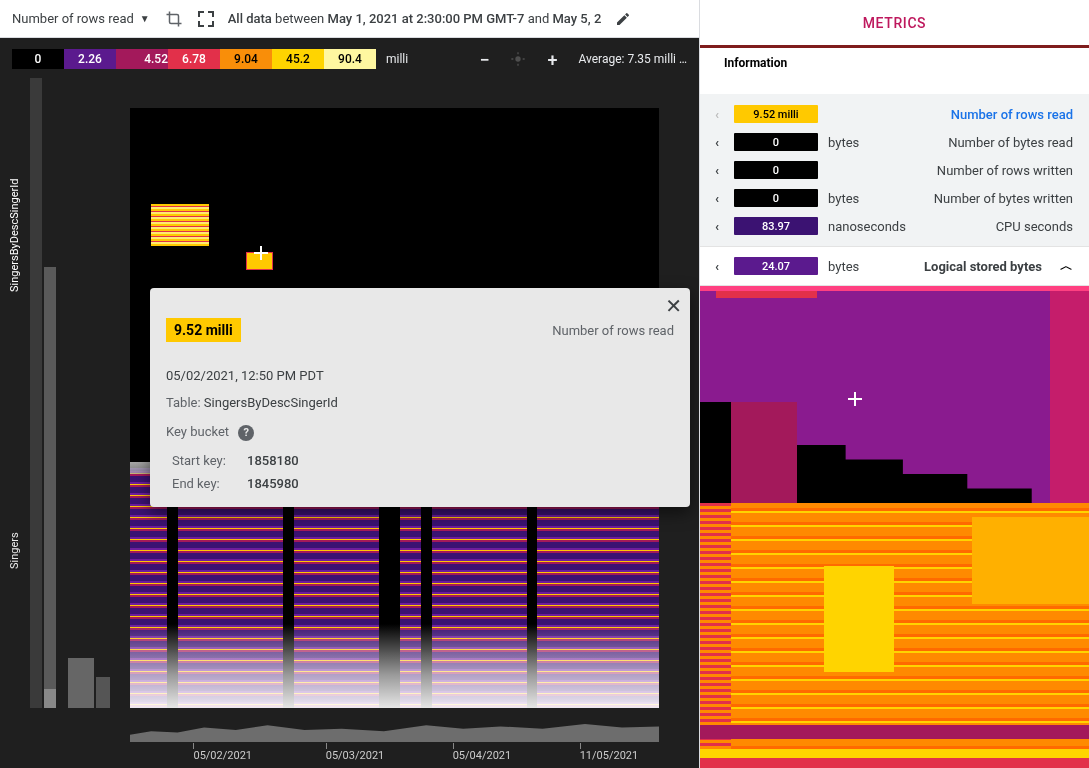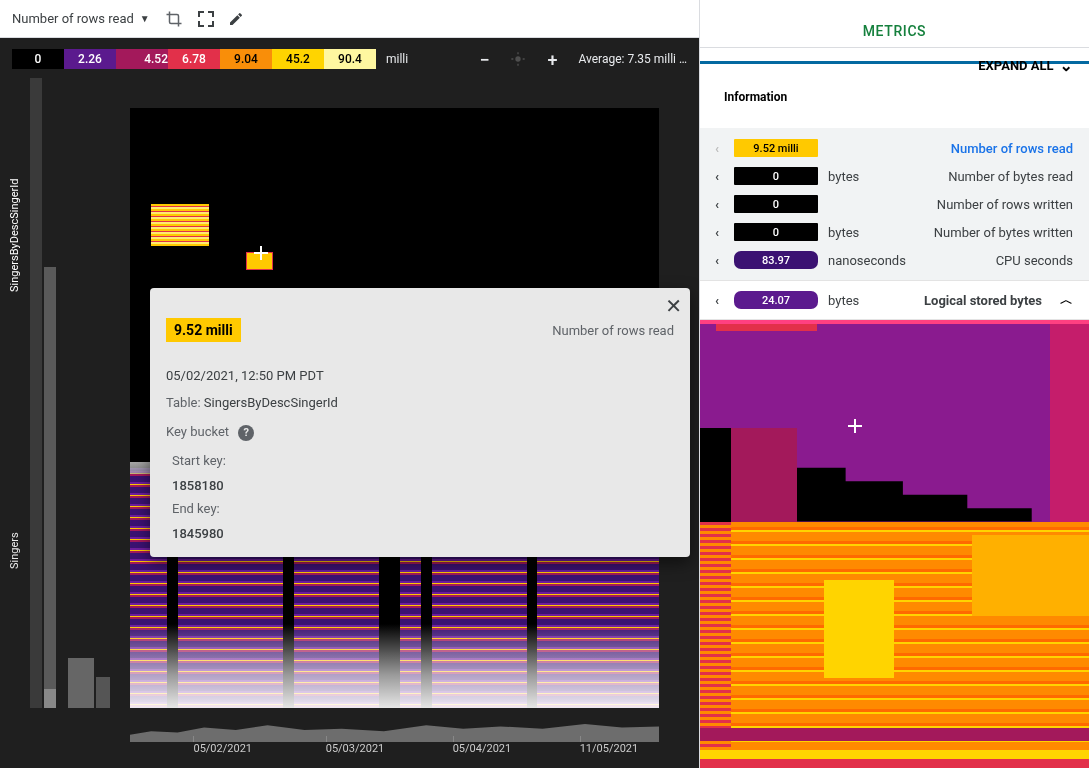--- a/index.html
+++ b/index.html
@@ -61,42 +61,42 @@
   .target::after{top:6px;left:0;height:2px;width:14px;}
 
   
   .spark { position:absolute; left:130px; right:40px; bottom:14px; height:40px; }
   .spark .wave { position:absolute; left:0; right:0; bottom:12px; height:24px; background:
      linear-gradient(to top, #6d6d6d 60%, transparent 60%);
      clip-path: polygon(0 70%, 4% 55%, 9% 60%, 14% 40%, 20% 50%, 26% 30%, 33% 50%, 40% 45%, 48% 55%, 56% 30%, 63% 45%, 70% 35%, 78% 45%, 86% 25%, 93% 40%, 100% 35%, 100% 100%, 0 100%);
      background:#6d6d6d;
   }
   .spark .ticks { position:absolute; left:0; right:0; bottom:0; height:12px; display:flex; font-size:11px; color:#ccc; }
-  .spark .tick { position:absolute; }
+  .spark .tick { position:absolute;margin-top:7px; }
   .spark .tick::before { content:""; position:absolute; top:-6px; left:0; width:1px; height:6px; background:#888;}
 
   
   .tooltip { position:absolute; left:150px; top:250px; width:540px; background:#e8e8e8; border-radius:4px; box-shadow:0 6px 16px rgba(0,0,0,.5); padding:0; }
   .tooltip .tt-close { position:absolute; right:8px; top:6px; font-size:20px; color:#3c4043; cursor:pointer; font-weight:500;}
   .tooltip .tt-head { padding:30px 16px 8px 16px; display:flex; align-items:center; justify-content:space-between;}
   .tt-metric { background:#ffc900; color:#000; font-weight:700; padding:4px 8px; font-size:14px;}
   .tt-type { color:#5f6368; font-size:13px; }
   .tooltip .tt-body { padding:6px 16px 16px 16px; font-size:13px; color:#3c4043; }
   .tt-body .line { margin:12px 0; }
   .tt-body .lbl { color:#5f6368; }
-  .tt-body .kv { display:flex; gap:10px; margin:8px 0 0 6px;flex-direction:column;}
+  .tt-body .kv { display:flex; gap:10px; margin:8px 0 0 6px;}
   .tt-body .kv .k { width:65px; color:#5f6368;}
   .tt-body .kv .v { font-weight:500;}
   .help-circle { display:inline-flex; width:16px;height:16px;border-radius:50%;background:#5f6368;color:#e8e8e8;font-size:11px;align-items:center;justify-content:center;margin-left:6px;font-weight:700;}
 
   
   .side { flex:1; display:flex; flex-direction:column; height:768px; }
   .tabs { height:48px; display:flex; border-bottom:1px solid #dadce0; }
   .tab { flex:1; display:flex; align-items:center; justify-content:center; font-size:14px; font-weight:500; letter-spacing:.6px; color:#5f6368; cursor:pointer;}
-  .tab.active { color:#15803d; border-bottom:3px solid #0369a1; height:64px; margin-bottom:-1px;}
+  .tab.active { color:#be185d; border-bottom:3px solid #7f1d1d; height:48px; margin-bottom:-1px;}
   .expand-all { height:34px; display:flex; align-items:center; justify-content:flex-end; padding:0 16px; font-size:13px; font-weight:700; gap:6px; cursor:pointer;}
 
   .info-title { padding:8px 16px 24px 24px; font-size:12px; font-weight:700; }
   .metric-list { background:#f1f3f4; padding:6px 0; }
   .mrow { display:flex; align-items:center; padding:5px 16px 5px 10px; gap:10px; font-size:13px; }
   .mrow .chev { width:14px; text-align:center; font-weight:700; cursor:pointer; color:#3c4043;}
   .mrow .chev.dim { color:#bbb; cursor:default; }
   .mrow .val { width:84px; height:18px; display:flex; align-items:center; justify-content:center; color:#fff; font-size:11px; font-weight:500; border-radius:1px;}
   .mrow .unit { width:90px; color:#3c4043;}
   .mrow .mname { flex:1; text-align:right; color:#3c4043;}
@@ -124,20 +124,27 @@
             <path d="M6 2v14a2 2 0 0 0 2 2h14"></path>
             <path d="M18 22V8a2 2 0 0 0-2-2H2"></path>
           </svg>
       </div>
       <div class="expand-ic">
         <span class="c1"></span>
           <span class="c2"></span>
           <span class="c3"></span>
           <span class="c4"></span>
       </div>
+      <div class="range-text">
+        <b>All data</b>
+        <span>between</span>
+        <b>May 1, 2021 at 2:30:00 PM GMT-7</b>
+        <span>and</span>
+        <b>May 5, 2</b>
+      </div>
       <div class="pen-ic">
         <svg viewBox="0 0 24 24">
             <path d="M3 17.25V21h3.75L17.81 9.94l-3.75-3.75L3 17.25zM20.71 7.04a1 1 0 0 0 0-1.41l-2.34-2.34a1 1 0 0 0-1.41 0l-1.83 1.83 3.75 3.75 1.83-1.83z"></path>
           </svg>
       </div>
     </div>
 
     <div class="vis-area">
 
       <div class="legend">
@@ -253,24 +260,20 @@
 
     </div>
   </div>
 
   <div class="side">
     <div class="tabs">
       <div class="tab active">
           <span>METRICS</span>
         </div>
     </div>
-    <div class="expand-all">
-      <span>EXPAND ALL</span>
-      <span style="font-size:16px;font-weight:700;">⌄</span>
-    </div>
     <div class="info-title">Information</div>
 
     <div class="metric-list">
       <div class="mrow active">
         <span class="chev dim">‹</span>
         <span class="val" style="background:#ffc900;color:#000;">9.52 milli</span>
         <span class="unit"></span>
         <span class="mname">Number of rows read</span>
       </div>
       <div class="mrow">
@@ -286,29 +289,29 @@
         <span class="mname">Number of rows written</span>
       </div>
       <div class="mrow">
         <span class="chev">‹</span>
         <span class="val" style="background:#000;">0</span>
         <span class="unit">bytes</span>
         <span class="mname">Number of bytes written</span>
       </div>
       <div class="mrow">
         <span class="chev">‹</span>
-        <span class="val" style="background:#3b1272;border-radius:7px;">83.97</span>
+        <span class="val" style="background:#3b1272;">83.97</span>
         <span class="unit">nanoseconds</span>
         <span class="mname">CPU seconds</span>
       </div>
     </div>
 
     <div class="mrow extra">
       <span class="chev">‹</span>
-      <span class="val" style="background:#5b1a8e;border-radius:7px;">24.07</span>
+      <span class="val" style="background:#5b1a8e;">24.07</span>
       <span class="unit">bytes</span>
       <span class="spacer"></span>
       <span class="mname">Logical stored bytes</span>
       <span style="font-weight:700;margin-left:8px;">︿</span>
     </div>
 
     <div class="side-heat">
 
       <div style="position:absolute;inset:0 0 55% 0;background:#8a1b8f;"></div>
       <div style="position:absolute;top:0;right:0;width:10%;height:45%;background:#c51d6b;"></div>

